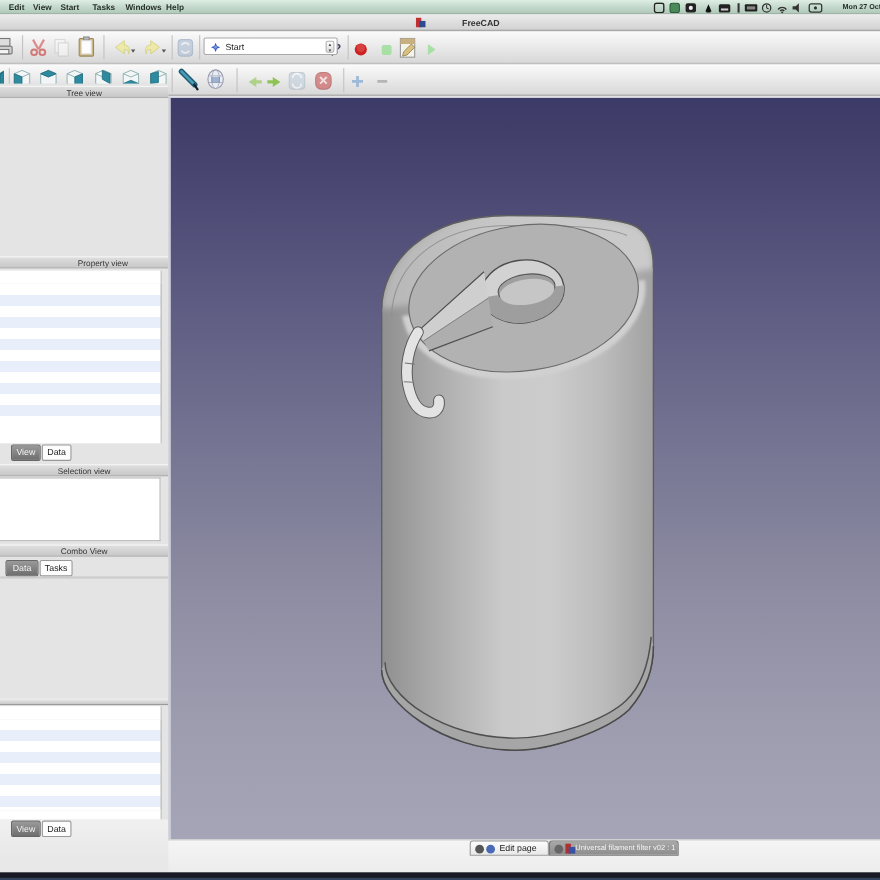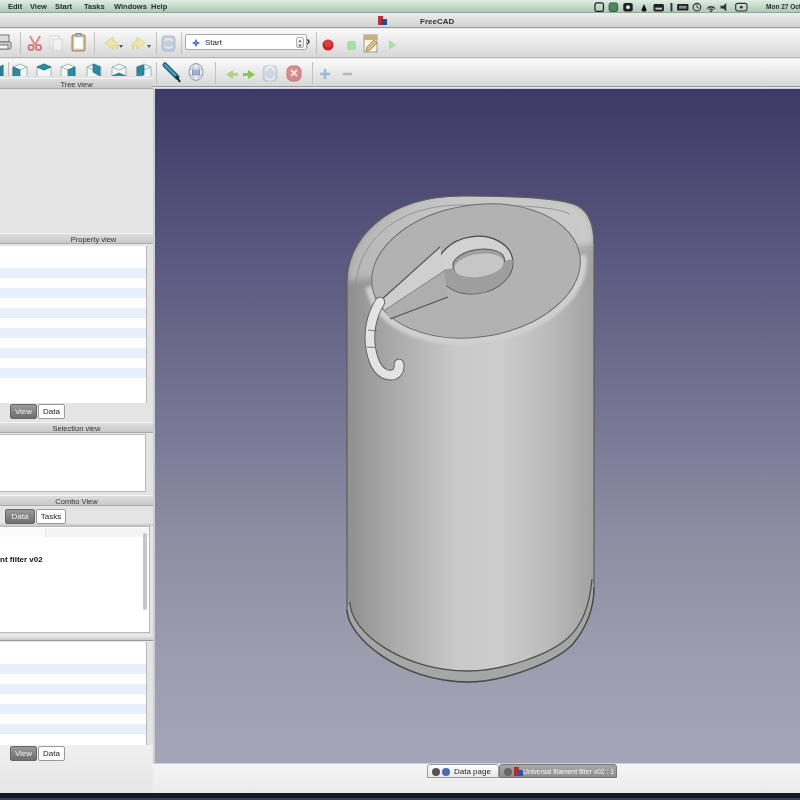--- a/index.html
+++ b/index.html
@@ -258,25 +258,20 @@
   <div class="stripes" style="top:182px; height:125px;"></div>
   <div class="abs" style="left:0; top:303px; width:147px; height:24px; background:#fff; border-right:1px solid #b8b8b8;"></div>
   <div class="tabsel" style="left:10px; top:328px; width:27px;">View</div>
   <div class="tabun" style="left:38px; top:328px; width:27px;">Data</div>
   <div class="dockhead" style="top:346px;">Selection view</div>
   <div class="whitebox" style="top:358px; height:58px;"></div>
   <div class="dockhead" style="top:419px;">Combo View</div>
   <div class="tabsel" style="left:5px; top:433px; width:30px;">Data</div>
   <div class="tabun" style="left:36px; top:433px; width:30px;">Tasks</div>
   <div class="abs" style="left:0; top:448px; width:153px; height:2px; background:#ccc;"></div>
-  <div class="whitebox" style="top:450px; height:107px; width:150px;">
-    <div class="innerhead"></div>
-    <div class="treetext" style="left:0px; top:28px;">nt filter v02</div>
-    <div class="abs" style="right:2px; top:6px; width:4px; height:77px; background:#c6c6c6; border-radius:2px;"></div>
-  </div>
   <div class="abs" style="left:0; top:559px; width:153px; height:6px; background:linear-gradient(#f0f0f0,#c8c8c8); border-bottom:1px solid #999;"></div>
   <div class="abs" style="left:0; top:566px; width:147px; height:12px; background:#fff; border-right:1px solid #b8b8b8;"></div>
   <div class="stripes" style="top:578px; height:83px;"></div>
   <div class="abs" style="left:0; top:661px; width:147px; height:8px; background:#fff; border-right:1px solid #b8b8b8;"></div>
   <div class="abs" style="left:0; top:669px; width:153px; height:36px; background:linear-gradient(#f0f0f0,#e8e8e8);"></div>
   <div class="tabsel" style="left:10px; top:670px; width:27px;">View</div>
   <div class="tabun" style="left:38px; top:670px; width:27px;">Data</div>
 </div>
 
 <div id="viewport" class="abs">
@@ -339,21 +334,21 @@
     <path d="M195 521 C195 550 250 594 316 594 C350 594 400 576 420 557 C436 538 442 520 442 499 L440 491 C438 514 431 536 417 549 C398 567 350 583 316 583 C252 583 198 545 198 514 Z" fill="#a6a6a6"></path>
     <path d="M198 514 C198 545 252 583 316 583 C350 583 398 567 417 549 C431 536 438 514 440 491" fill="none" stroke="#4f4f4f" stroke-width="1.3"></path>
     <path d="M195 521 C195 550 250 594 316 594 C350 594 400 576 420 557 C436 538 442 520 442 499" fill="none" stroke="#4a4a4a" stroke-width="1.4"></path>
   </svg>
 </div>
 
 <div id="bottomstrip" class="abs">
   <div class="mditab" style="left:274px; width:72px; background:linear-gradient(#fdfdfd,#e8e8e8); border:1px solid #9a9a9a; color:#222;">
     <span style="position:absolute;left:4px;top:2.5px;width:8px;height:8px;border-radius:4px;background:#555;"></span>
     <span style="position:absolute;left:14px;top:2.5px;width:8px;height:8px;border-radius:4px;background:#4a6ab5;"></span>
-    <span style="position:absolute;left:26px;">Data page</span>
+    <span style="position:absolute;left:26px;">Edit page</span>
   </div>
   <div class="mditab" style="left:346px; width:118px; background:linear-gradient(#a8a8a8,#8e8e8e); border:1px solid #777; color:#f5f5f5;">
     <span style="position:absolute;left:4px;top:2.5px;width:8px;height:8px;border-radius:4px;background:#666;"></span>
     <span style="position:absolute;left:14px;top:2px;width:5px;height:9px;background:#b03030;"></span>
     <span style="position:absolute;left:17px;top:5px;width:6px;height:6px;background:#3a50a0;"></span>
     <span style="position:absolute;left:23px; white-space:nowrap; font-size:6.8px;">Universal filament filter v02 : 1</span>
   </div>
 </div>
 <div id="darkbar" class="abs"></div>
 

